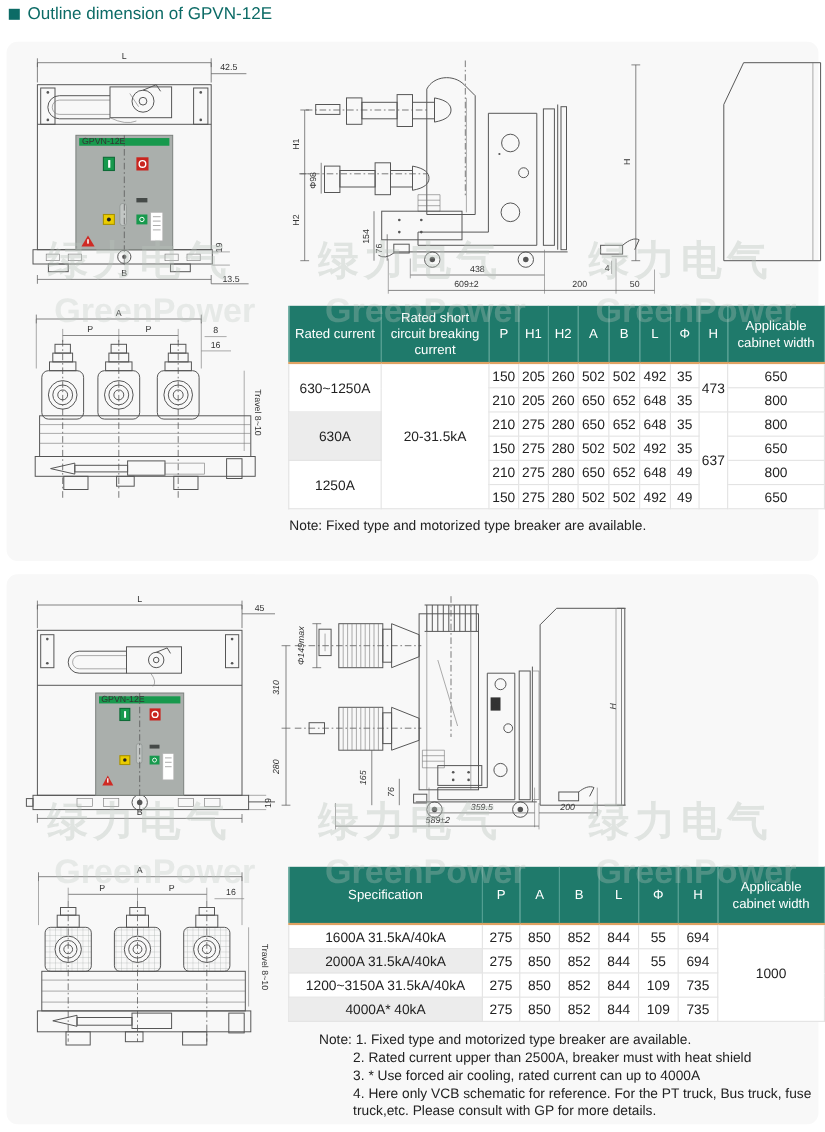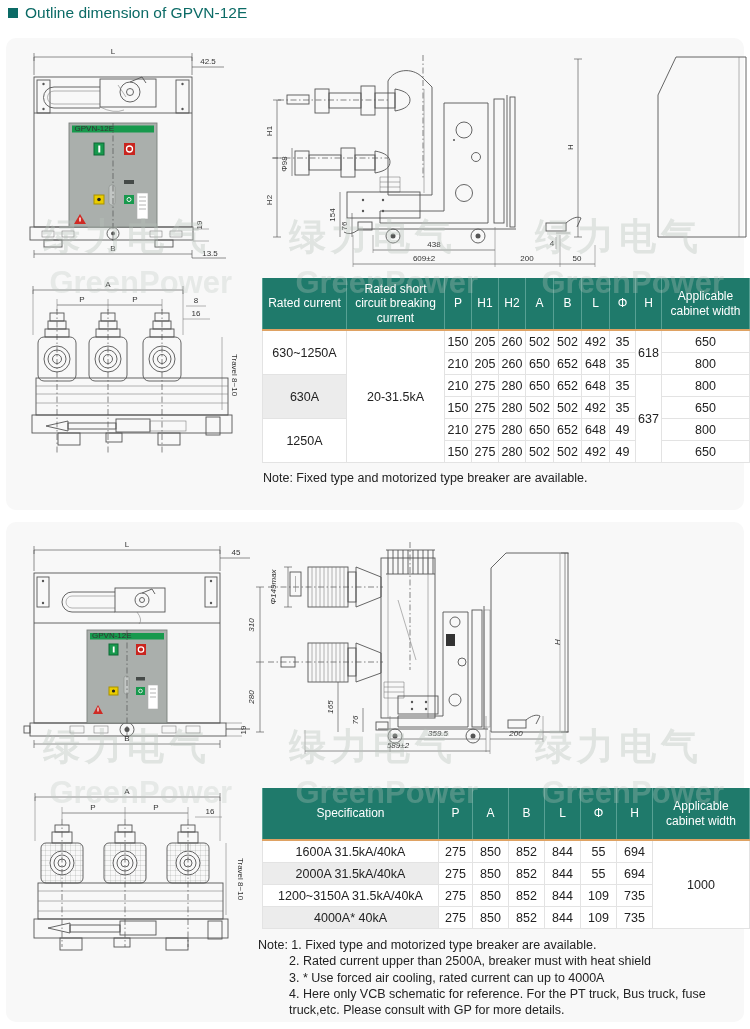--- a/index.html
+++ b/index.html
@@ -24,21 +24,21 @@
   .t th{background:#1f7a6b;color:#fff;font-weight:normal;font-size:12px;line-height:1.22;
         border-right:1px solid #57a194;border-left:1px solid #57a194;
         border-bottom:2px solid #dfa263;padding:2px 1px;height:52px;box-sizing:border-box;}
   .t td{background:#fff;border:1px solid #e3e3e3;text-align:center;font-size:12.5px;color:#222;
         height:21px;padding:0 2px;}
   #table1 td{height:21px;}
   .t td.alt{background:#ececec;}
   .note1{position:absolute;left:263px;top:471px;font-size:12.5px;color:#222;z-index:2;}
   .notes2{position:absolute;left:258px;top:937px;width:484px;font-size:12.5px;color:#222;
           line-height:1.3;z-index:2;}
-  .notes2 .n{padding-left:31px;}
+  .notes2 .n{padding-left:31px;margin-left:32px;}
   .notes2 .n0{padding-left:0;}
   .wm{position:absolute;z-index:5;pointer-events:none;width:210px;text-align:center;}
   .wm .cn{font-size:37px;font-weight:bold;letter-spacing:5px;color:rgba(183,194,187,0.38);white-space:nowrap;}
   .wm .en{font-size:31px;font-weight:bold;color:rgba(190,199,193,0.30);margin-top:3px;text-align:right;}
 </style>
 </head>
 <body>
 
 <div class="title-row">
   <div class="bullet"></div>
@@ -309,21 +309,21 @@
     <tr>
       <td rowspan="2">630~1250A</td>
       <td rowspan="6">20-31.5kA</td>
       <td>150</td>
       <td>205</td>
       <td>260</td>
       <td>502</td>
       <td>502</td>
       <td>492</td>
       <td>35</td>
-      <td rowspan="2">618</td>
+      <td rowspan="2">473</td>
       <td>650</td>
     </tr>
     <tr>
       <td>210</td>
       <td>205</td>
       <td>260</td>
       <td>650</td>
       <td>652</td>
       <td>648</td>
       <td>35</td>

